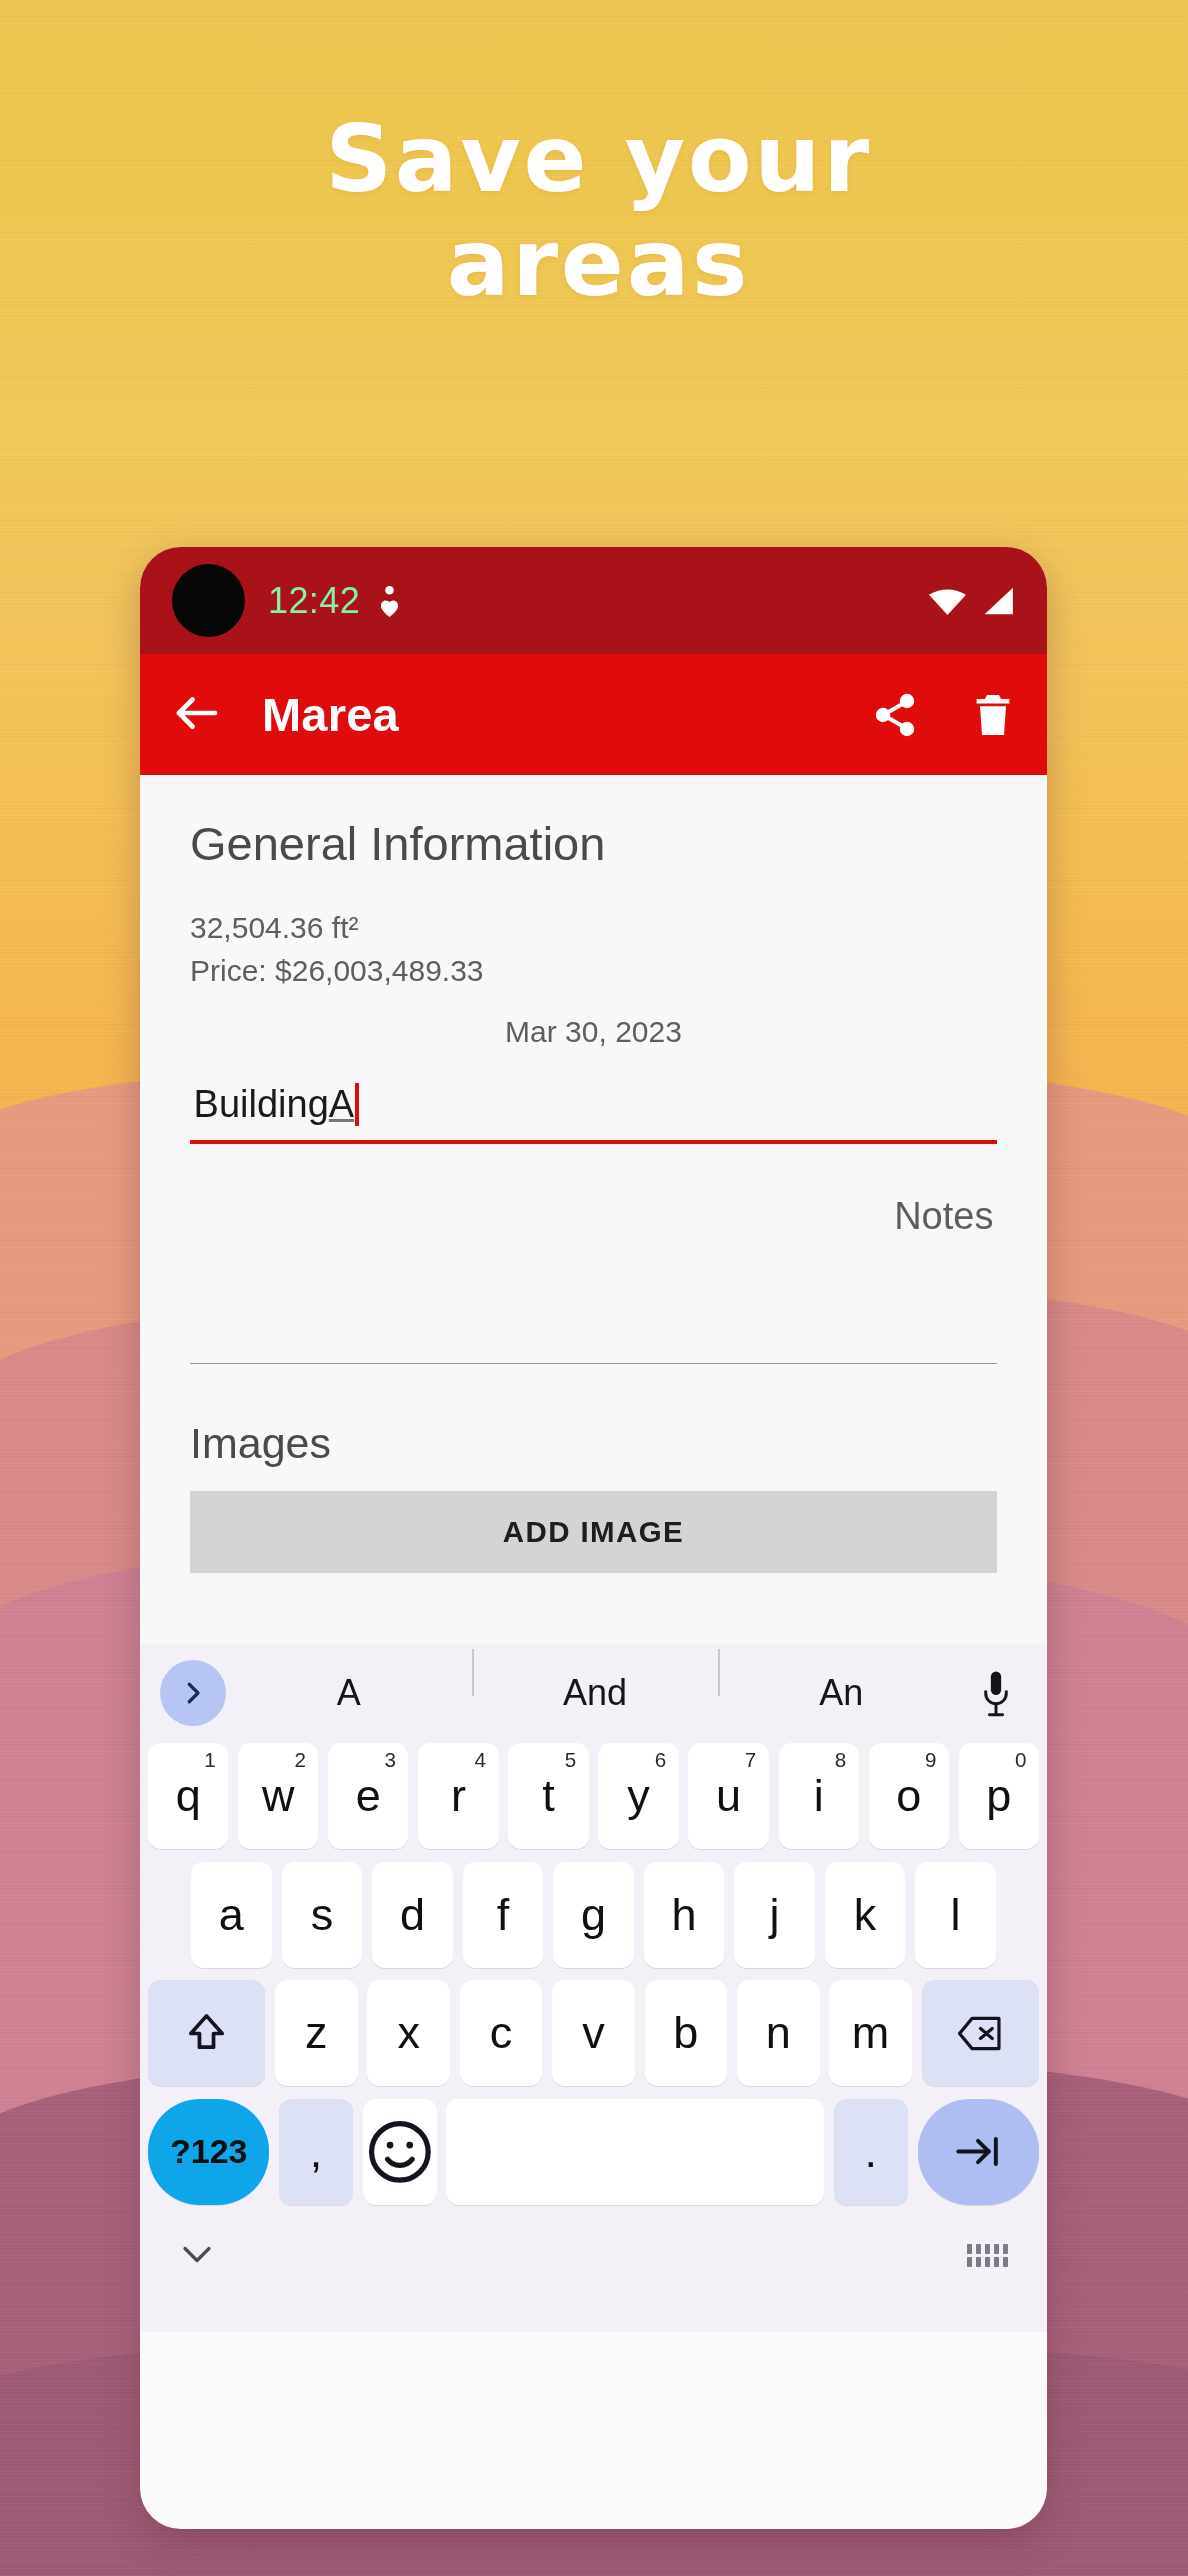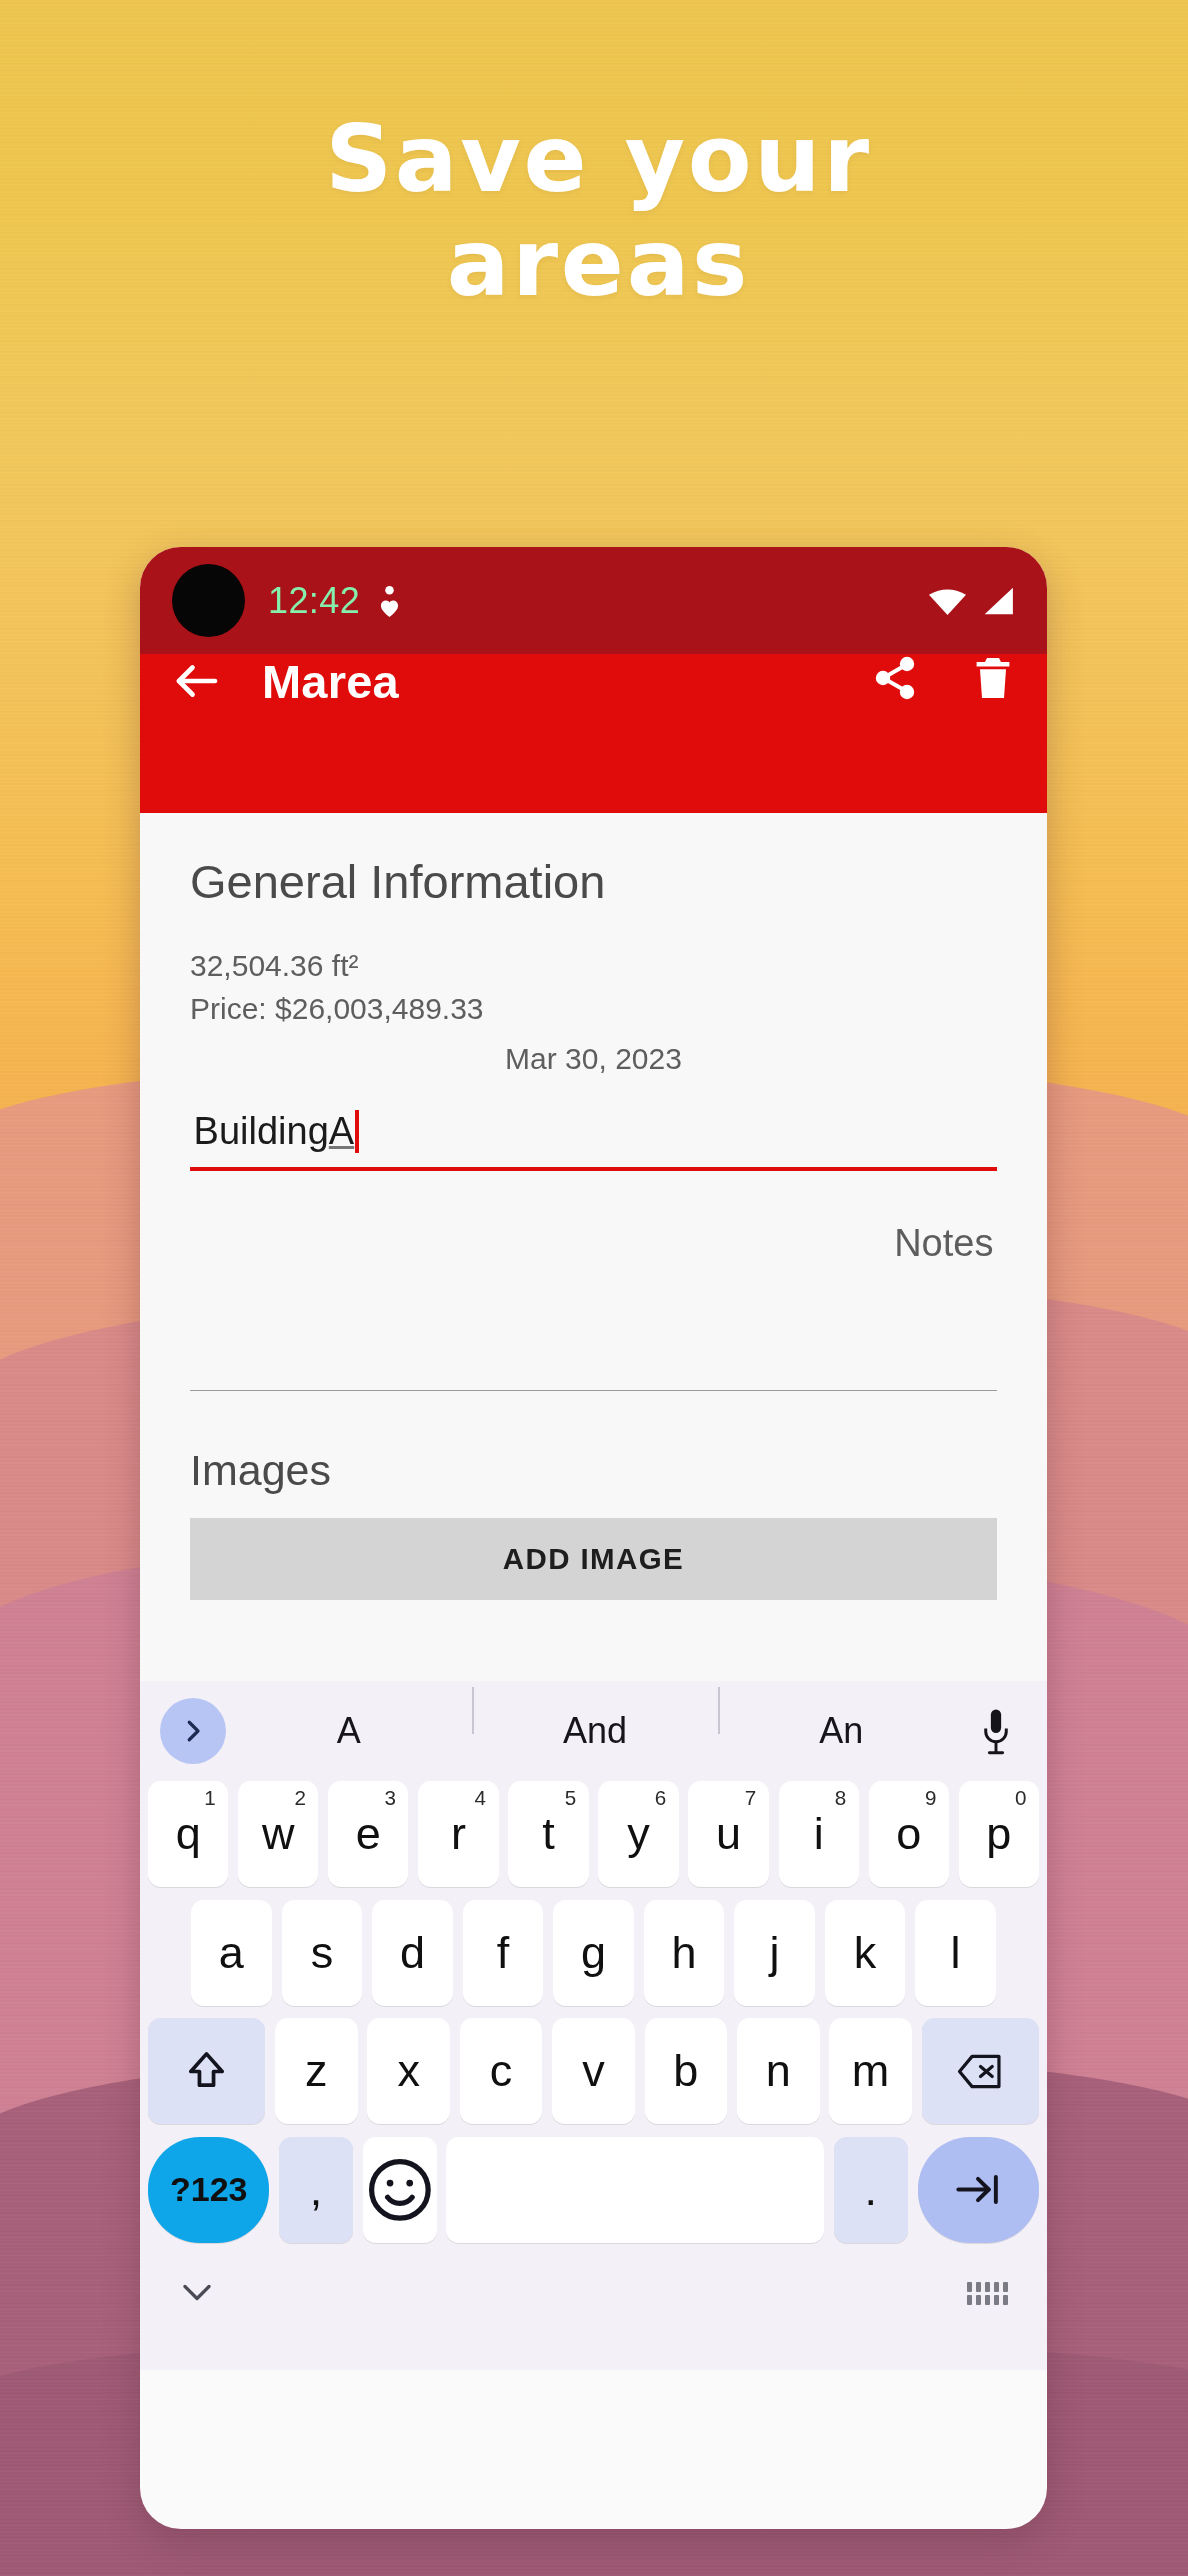--- a/index.html
+++ b/index.html
@@ -137,24 +137,24 @@
     display: flex;
     align-items: center;
     gap: 12.5px;
   }
   .icon-wifi { width: 39px; height: 30px; display: block; }
   .icon-signal { width: 36px; height: 30px; display: block; }
   .icon-heartperson { width: 27px; height: 32px; display: block; }
 
   
   #appbar {
-    height: 159px;
+    height: 121px;
     background: #e00c0c;
     display: flex;
-    align-items: flex-start;
+    align-items: center;
     padding: 0 30px;
     color: #fff;
   }
   #appbar .back { width: 54px; height: 54px; flex: 0 0 auto; cursor: pointer; }
   #app-title {
     margin-left: 38px;
     font-size: 47px;
     font-weight: 700;
     letter-spacing: 0.2px;
   }
@@ -181,21 +181,21 @@
   }
   .meta-line {
     font-size: 30px;
     color: #5e5e5e;
     line-height: 1.42;
   }
   #date-line {
     text-align: center;
     font-size: 30px;
     color: #5e5e5e;
-    margin-top: 12px;
+    margin-top: 23px;
   }
 
   
   .field {
     position: relative;
     margin-top: 21.5px;
   }
   .field .value {
     font-size: 38px;
     color: #1b1b1b;

